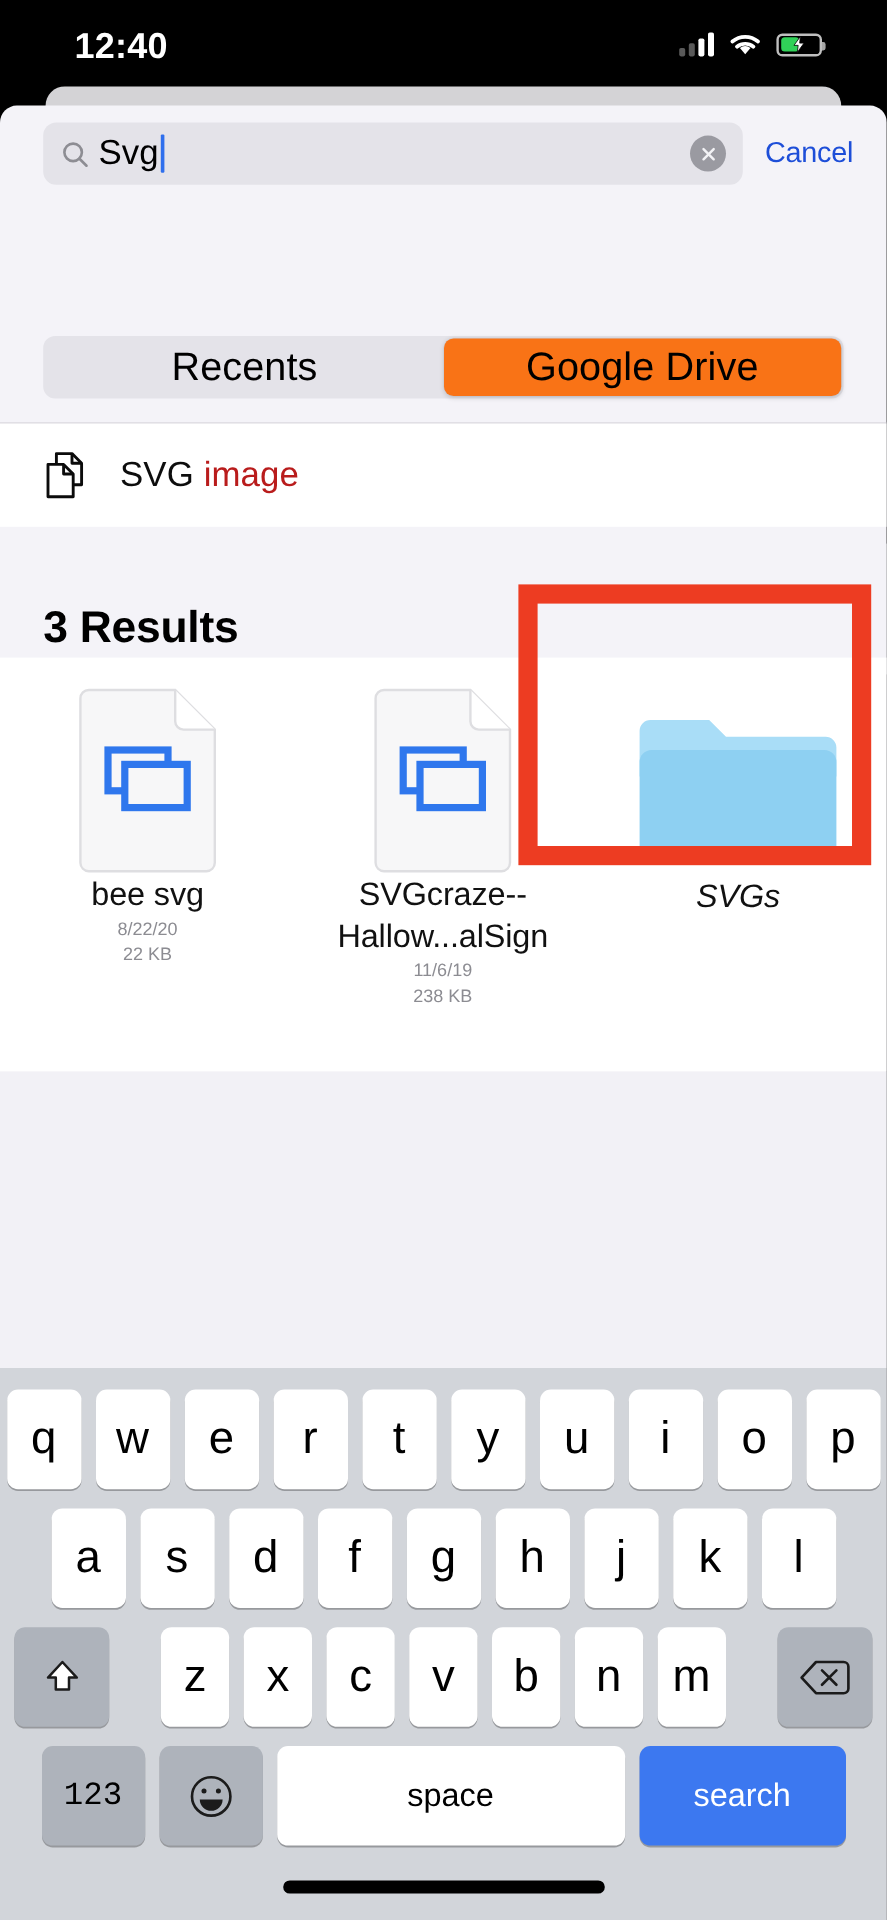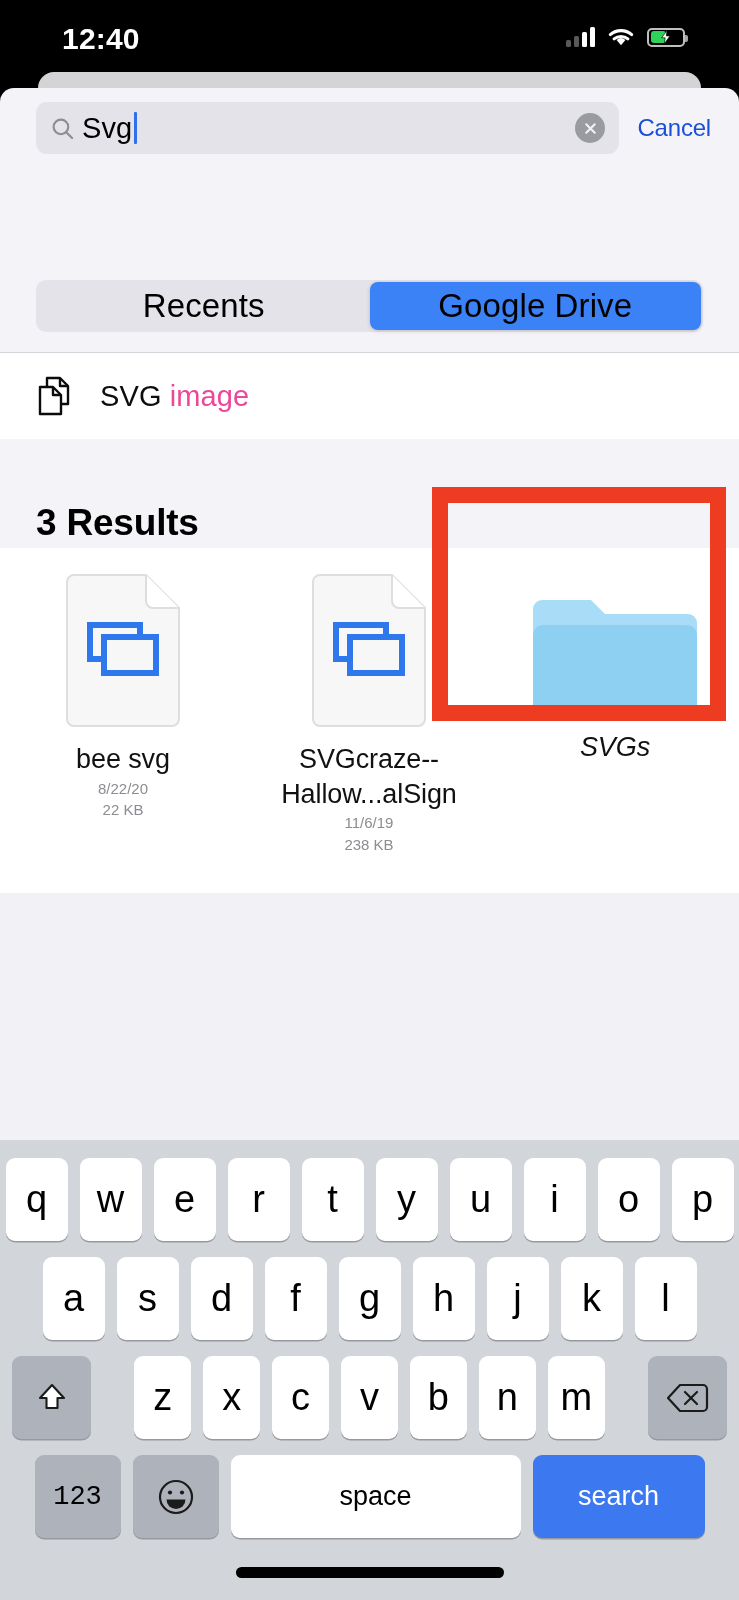--- a/index.html
+++ b/index.html
@@ -93,38 +93,38 @@
   
   .segmented {
     position: absolute; left: 36px; top: 192px; width: 667px; height: 52px;
     background: #e4e3e9; border-radius: 10px; display: flex; padding: 2px;
   }
   .seg {
     flex: 1; display: flex; align-items: center; justify-content: center;
     font-size: 33px; color: #000; border-radius: 8px; letter-spacing: .1px;
   }
   .seg.active {
-    background: #3b82f6;
+    background: #f97316;
     box-shadow: 0 1px 4px rgba(0,0,0,.16), 0 0 0 .5px rgba(0,0,0,.04);
   }
 
   .hairline {
     position: absolute; left: 0; top: 264px; width: 739px; height: 1px;
     background: #d4d3d9;
   }
 
   
   .suggestion {
     position: absolute; left: 0; top: 265px; width: 739px; height: 86px;
     background: #fff; display: flex; align-items: center; padding-left: 36px;
   }
   .doc-icon { width: 40px; height: 44px; flex: 0 0 40px; margin-right: 24px; }
   .sugg-text { font-size: 29px; letter-spacing: .1px; }
   .sugg-text .strong { color: #0d0d0d; }
-  .sugg-text .muted { color: #ec4899; }
+  .sugg-text .muted { color: #b91c1c; }
 
   
   .results-header {
     position: absolute; left: 0; top: 365px; width: 739px; height: 109px;
     background: #f4f3f8; display: flex; align-items: flex-end;
     padding: 0 0 18px 36px;
   }
   .results-title { font-size: 37px; font-weight: bold; color: #000; letter-spacing: -.2px; }
 
   
@@ -133,21 +133,21 @@
     background: #fff;
   }
   .grid { display: flex; padding: 25px 0 0 0; }
   .cell {
     width: 246px; display: flex; flex-direction: column;
     align-items: center;
   }
   .thumb-file { width: 124px; height: 155px; position: relative; }
   .thumb-folder { width: 170px; height: 128px; margin-top: 22px; }
   .item-name {
-    margin-top: 14px; font-size: 27px; color: #111; text-align: center;
+    font-size: 27px; color: #111; text-align: center;
     line-height: 1.28; width: 210px; letter-spacing: -.1px;
   }
   .item-meta {
     font-size: 15px; color: #8c8c92; text-align: center; line-height: 1.32;
     margin-top: 2px;
   }
   .cell-folder .item-name { margin-top: 7px; font-style: italic; }
 
   
   .highlight-box {

